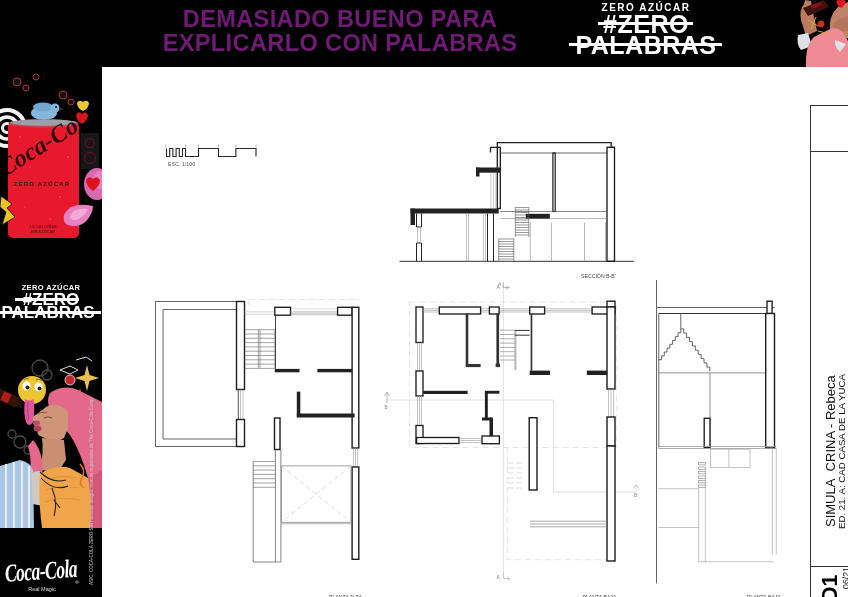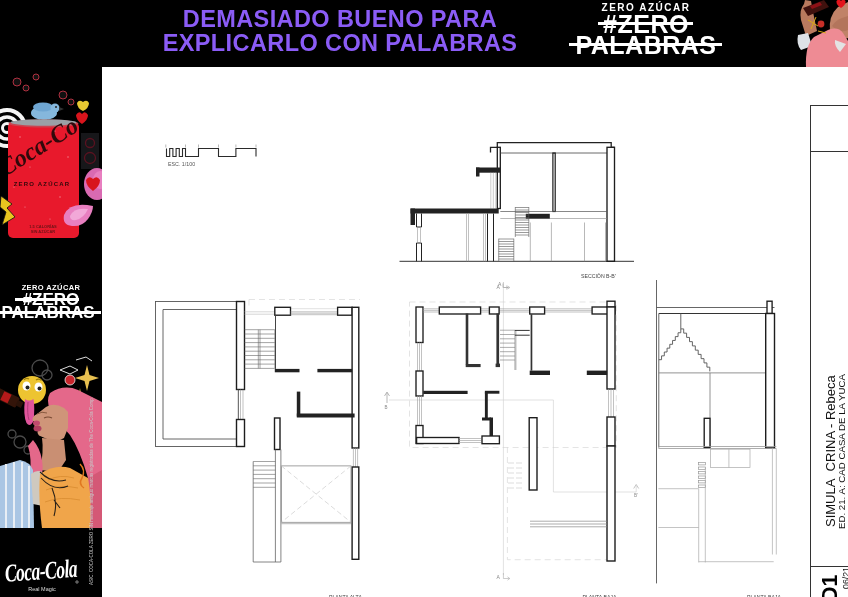--- a/index.html
+++ b/index.html
@@ -6,21 +6,21 @@
 body{width:848px;height:597px;position:relative;overflow:hidden;font-family:"Liberation Sans",sans-serif;}
 .abs{position:absolute;}
 </style>
 </head>
 <body>
 
 <div class="abs" style="left:0;top:0;width:848px;height:67px;background:#000;"></div>
 
 <div class="abs" style="left:0;top:67px;width:102px;height:530px;background:#000;"></div>
 
-<div class="abs" style="left:110px;top:8px;width:460px;text-align:center;color:#8b5cf6;font-weight:bold;font-size:23.5px;line-height:23.5px;letter-spacing:0.4px;">DEMASIADO BUENO PARA<br>EXPLICARLO CON PALABRAS</div>
+<div class="abs" style="left:110px;top:8px;width:460px;text-align:center;color:#701a75;font-weight:bold;font-size:23.5px;line-height:23.5px;letter-spacing:0.4px;">DEMASIADO BUENO PARA<br>EXPLICARLO CON PALABRAS</div>
 
 <div class="abs" style="left:540px;top:2px;width:212px;text-align:center;color:#fff;">
   <div style="font-size:10px;font-weight:bold;letter-spacing:1.5px;">ZERO AZÚCAR</div>
   <div style="font-size:25px;font-weight:bold;line-height:19px;letter-spacing:0.5px;position:relative;margin-top:2px;">#ZERO<span class="abs" style="left:58px;top:7px;width:95px;height:3.4px;background:#fff;"></span></div>
   <div style="font-size:25px;font-weight:bold;line-height:21px;letter-spacing:0.5px;position:relative;margin-top:1px;">PALABRAS<span class="abs" style="left:29px;top:8px;width:153px;height:3.4px;background:#fff;"></span></div>
 </div>
 
 <svg class="abs" style="left:780px;top:0;" width="68" height="67" viewBox="0 0 68 67">
 
 <path d="M24 4 Q19 10 21 20 L26 36 L37 31 L33 12 L31 1 L25 0 Z" fill="#b97a5e"></path>

